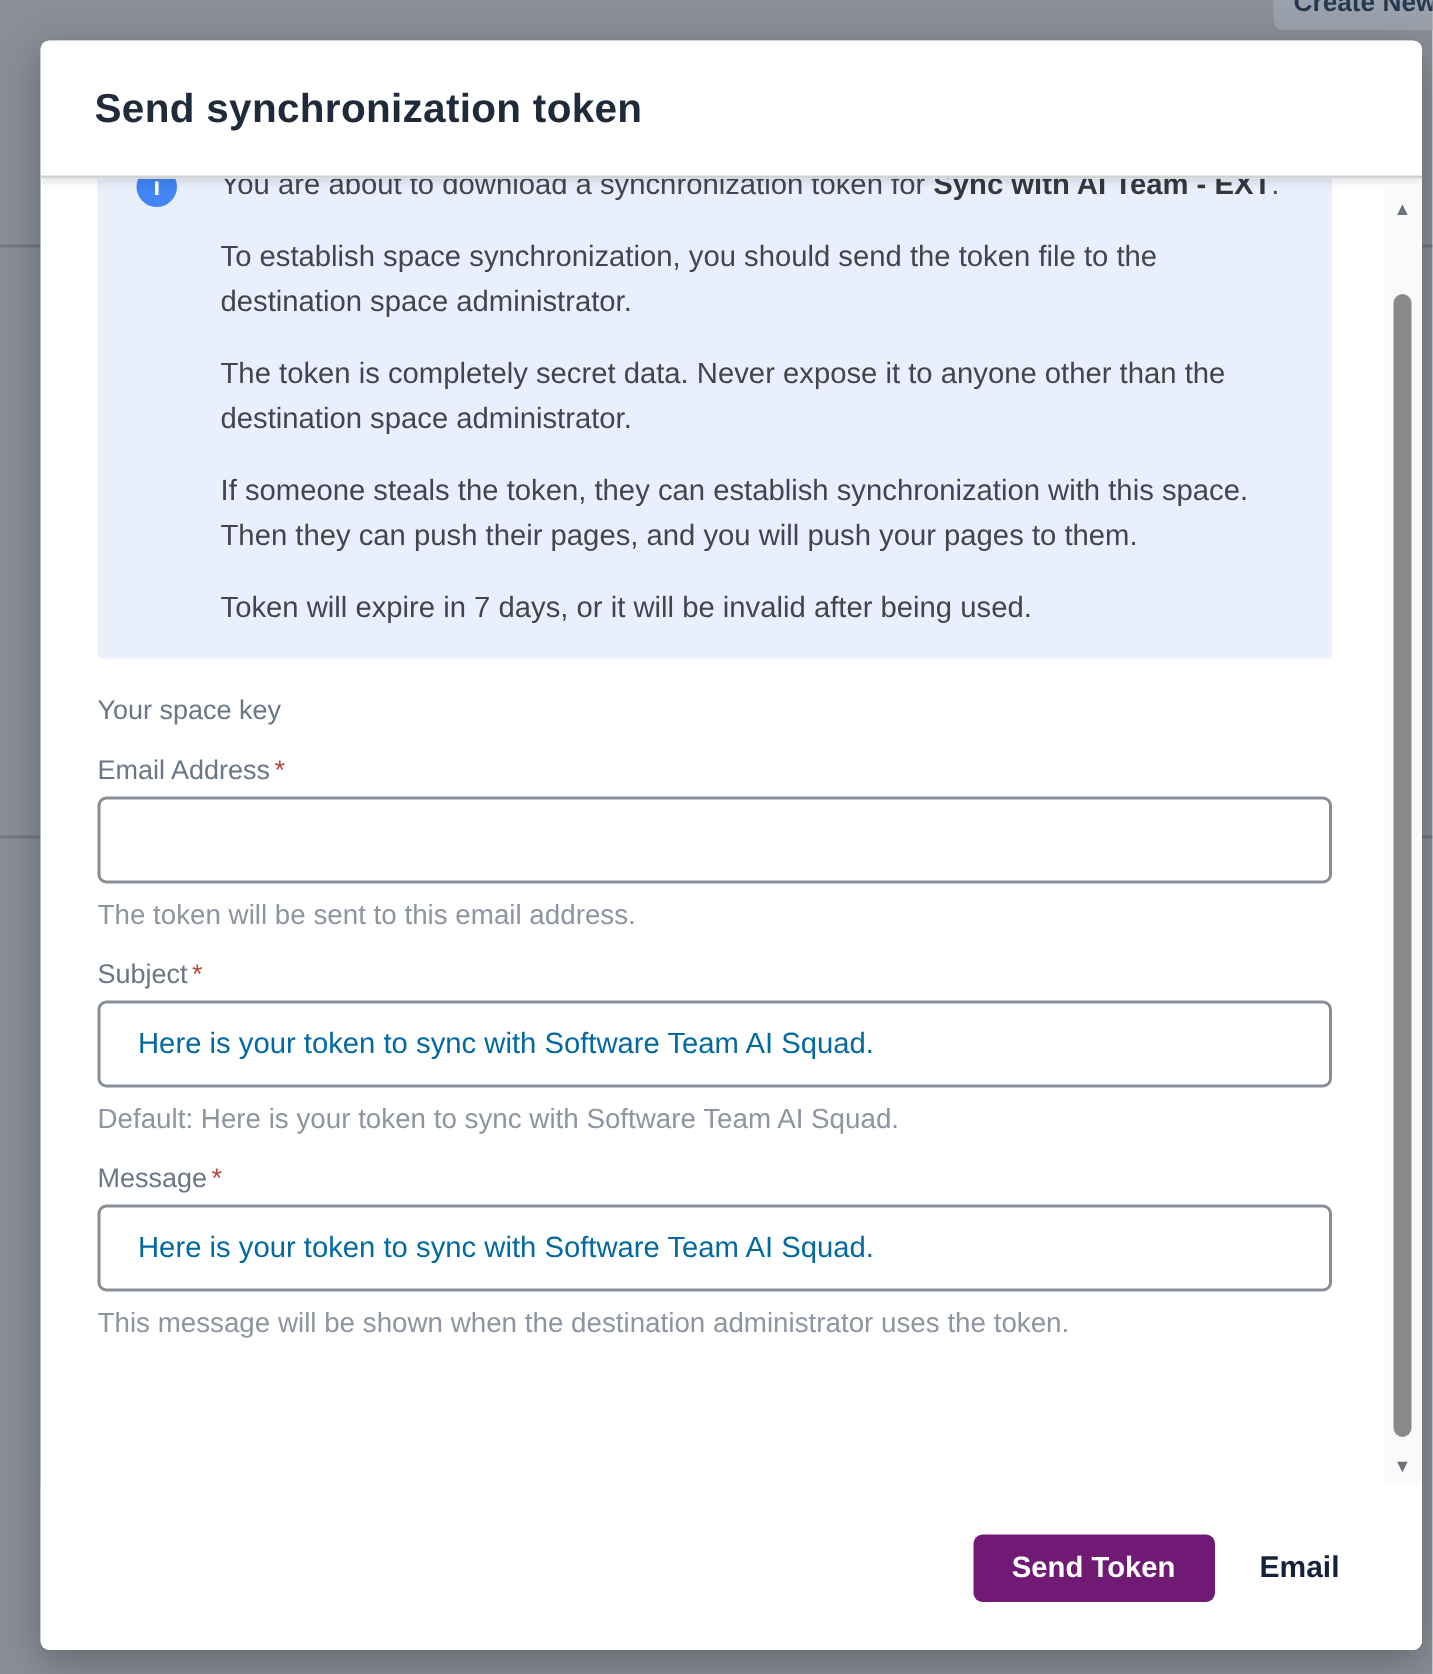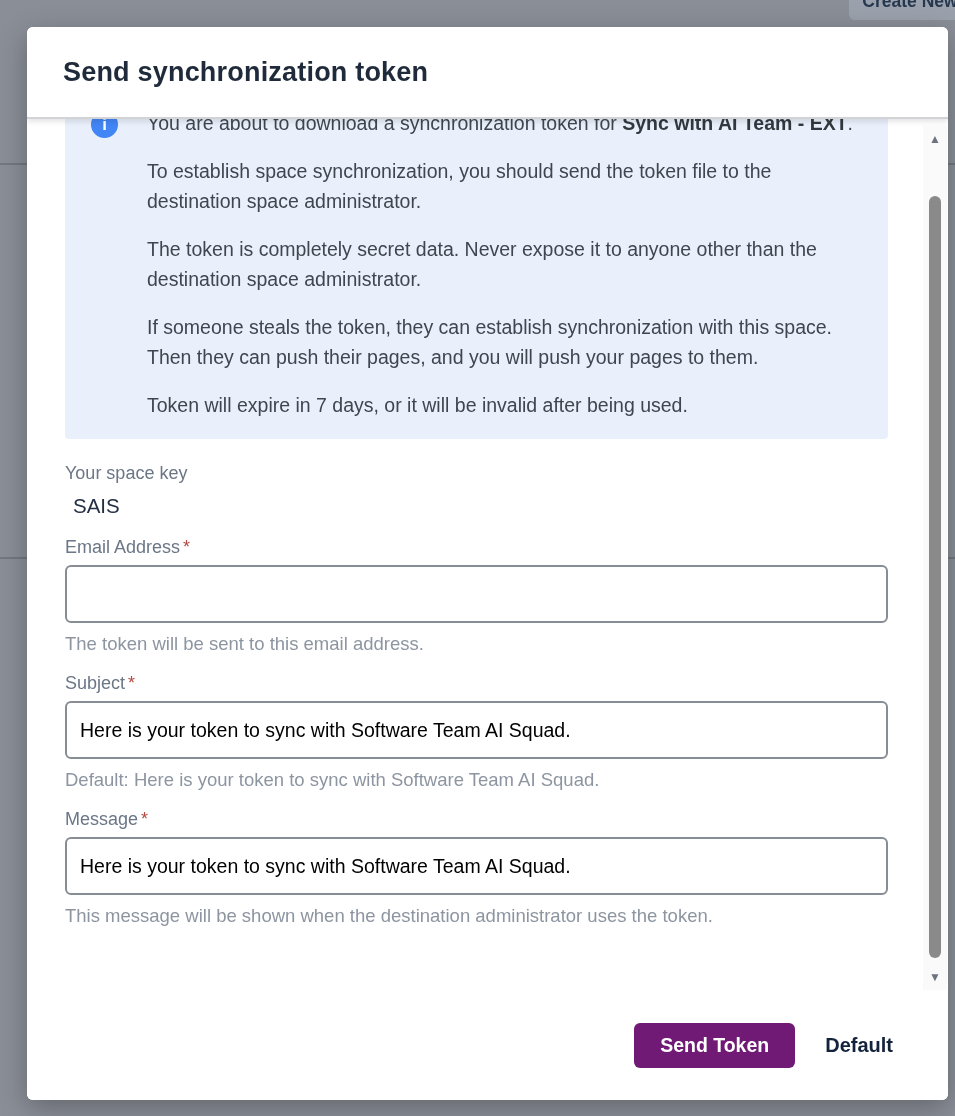--- a/index.html
+++ b/index.html
@@ -65,21 +65,21 @@
   .space-key-label { margin-top: 24px; font-size: 18px; line-height: 21px; color: #6b7687; }
   .space-key-value { margin-top: 10px; padding-left: 8px; font-size: 20.5px; line-height: 24px; color: #232f45; }
 
   
   .field-label { margin-top: 19px; font-size: 18px; line-height: 21px; color: #6b7687; }
   .required { color: #b5493f; margin-left: 3px; }
   .text-input {
     display: block; width: 100%; height: 58px; margin-top: 7px;
     border: 2px solid #878d95; border-radius: 6px; background: #fff;
     font-family: "Liberation Sans", "DejaVu Sans", sans-serif;
-    font-size: 19.5px; color: #000000; padding: 0 13px; outline: none;
+    font-size: 19.5px; color: #0369a1; padding: 0 25px; outline: none;
   }
   .helper { margin-top: 10px; font-size: 18.5px; line-height: 21px; color: #8d95a1; }
 
   
   .scrollbar {
     position: absolute; top: 98px; bottom: 110px; right: 1px; width: 24px;
     background: #fafafa; z-index: 4;
   }
   .scroll-thumb {
     position: absolute; left: 6px; top: 71px; width: 12px; height: 762px;
@@ -134,21 +134,20 @@
         <div class="info-banner">
           <i class="info-icon">i</i>
           <p><span>You are about to download a synchronization token for </span><b>Sync with AI Team - EXT</b><span>.</span></p>
           <p>To establish space synchronization, you should send the token file to the destination space administrator.</p>
           <p>The token is completely secret data. Never expose it to anyone other than the destination space administrator.</p>
           <p>If someone steals the token, they can establish synchronization with this space. Then they can push their pages, and you will push your pages to them.</p>
           <p>Token will expire in 7 days, or it will be invalid after being used.</p>
         </div>
 
         <div class="space-key-label">Your space key</div>
-        <div class="space-key-value">SAIS</div>
 
         <div class="field-label"><span>Email Address</span><span class="required">*</span></div>
         <input class="text-input" type="text" value="" style="">
         <div class="helper">The token will be sent to this email address.</div>
 
         <div class="field-label"><span>Subject</span><span class="required">*</span></div>
         <input class="text-input" type="text" value="Here is your token to sync with Software Team AI Squad." style="">
         <div class="helper">Default: Here is your token to sync with Software Team AI Squad.</div>
 
         <div class="field-label"><span>Message</span><span class="required">*</span></div>
@@ -159,17 +158,17 @@
     </div>
 
     <div class="scrollbar">
       <i class="scroll-arrow up">▲</i>
       <div class="scroll-thumb"></div>
       <i class="scroll-arrow down">▼</i>
     </div>
 
     <div class="modal-footer">
       <button class="send-btn">Send Token</button>
-      <button class="cancel-btn">Default</button>
+      <button class="cancel-btn">Email</button>
     </div>
 
   </div>
 </div>
 
 </body></html>

